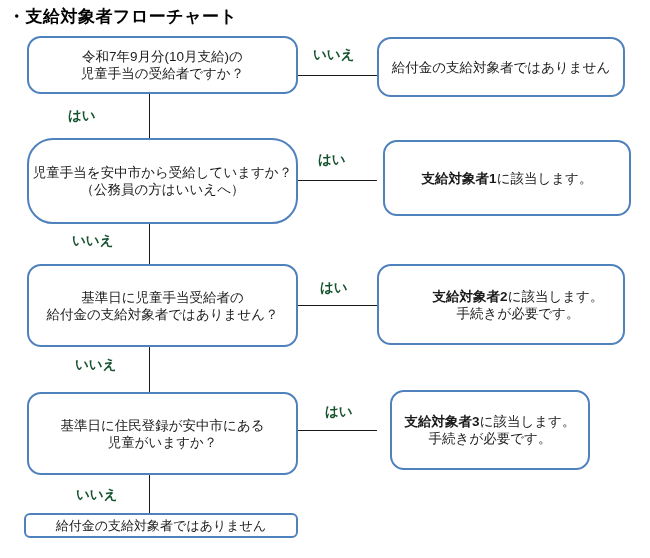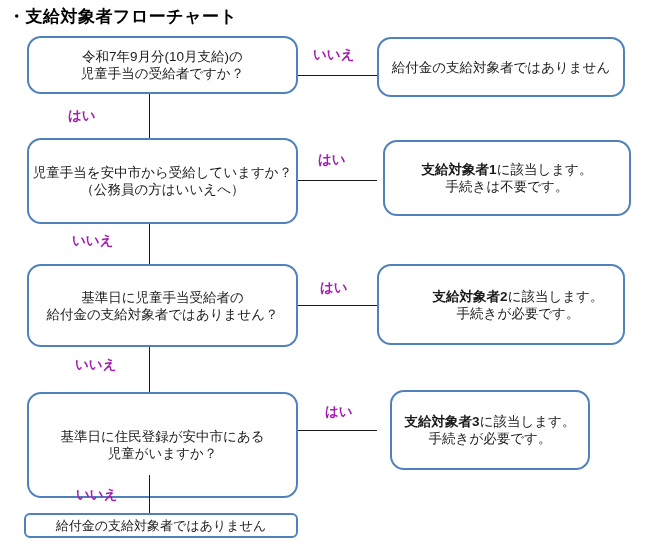--- a/index.html
+++ b/index.html
@@ -7,26 +7,26 @@
   .canvas{position:relative;width:650px;height:558px;background:#ffffff;overflow:hidden;}
   .title{position:absolute;left:8px;top:5px;font-size:17px;font-weight:bold;color:#000000;letter-spacing:0.5px;}
   .box{position:absolute;box-sizing:border-box;border:2px solid #4f81bd;border-radius:14px;background:#ffffff;
        display:flex;flex-direction:column;justify-content:center;align-items:center;text-align:center;
        font-size:13.5px;line-height:17px;color:#1a1a1a;padding:2px 6px;}
   .box .line{white-space:nowrap;}
   .bold{font-weight:bold;}
   .final-box{border-radius:6px;}
   .hline{position:absolute;height:0;border-top:1.6px solid #1a1a1a;}
   .vline{position:absolute;width:0;border-left:1.6px solid #1a1a1a;}
-  .lbl{position:absolute;font-weight:bold;font-size:13.5px;color:#a21caf;white-space:nowrap;}
+  .lbl{position:absolute;font-weight:bold;font-size:13.5px;color:#14532d;white-space:nowrap;}
   
   #q1{left:27px;top:36px;width:271px;height:58px;}
-  #q2{left:27px;top:138px;width:271px;height:86px;}
+  #q2{left:27px;top:138px;width:271px;height:86px;border-radius:26px;}
   #q3{left:27px;top:264px;width:271px;height:83px;}
-  #q4{left:27px;top:392px;width:271px;height:106px;}
+  #q4{left:27px;top:392px;width:271px;height:83px;}
   
   #r1{left:377px;top:37px;width:248px;height:60px;}
   #r2{left:377px;top:140px;width:248px;height:76px;margin-left:6px;}
   #r3{left:377px;top:264px;width:248px;height:81px;padding-left:40px;}
   #r4{left:390px;top:390px;width:200px;height:80px;}
   
   #final{left:24px;top:513px;width:274px;height:25px;font-size:13px;}
   
   #v1{left:149px;top:94px;height:44px;}
   #v2{left:149px;top:224px;height:40px;}
@@ -68,21 +68,20 @@
   <div class="box" id="q4">
     <span class="line">基準日に住民登録が安中市にある</span>
     <span class="line">児童がいますか？</span>
   </div>
 
   <div class="box" id="r1">
     <span class="line">給付金の支給対象者ではありません</span>
   </div>
   <div class="box" id="r2">
     <span class="line"><span class="bold">支給対象者1</span><span>に該当します。</span></span>
-    <span class="line">手続きは不要です。</span>
   </div>
   <div class="box" id="r3">
     <span class="line"><span class="bold">支給対象者2</span><span>に該当します。</span></span>
     <span class="line">手続きが必要です。</span>
   </div>
   <div class="box" id="r4">
     <span class="line"><span class="bold">支給対象者3</span><span>に該当します。</span></span>
     <span class="line">手続きが必要です。</span>
   </div>
 

